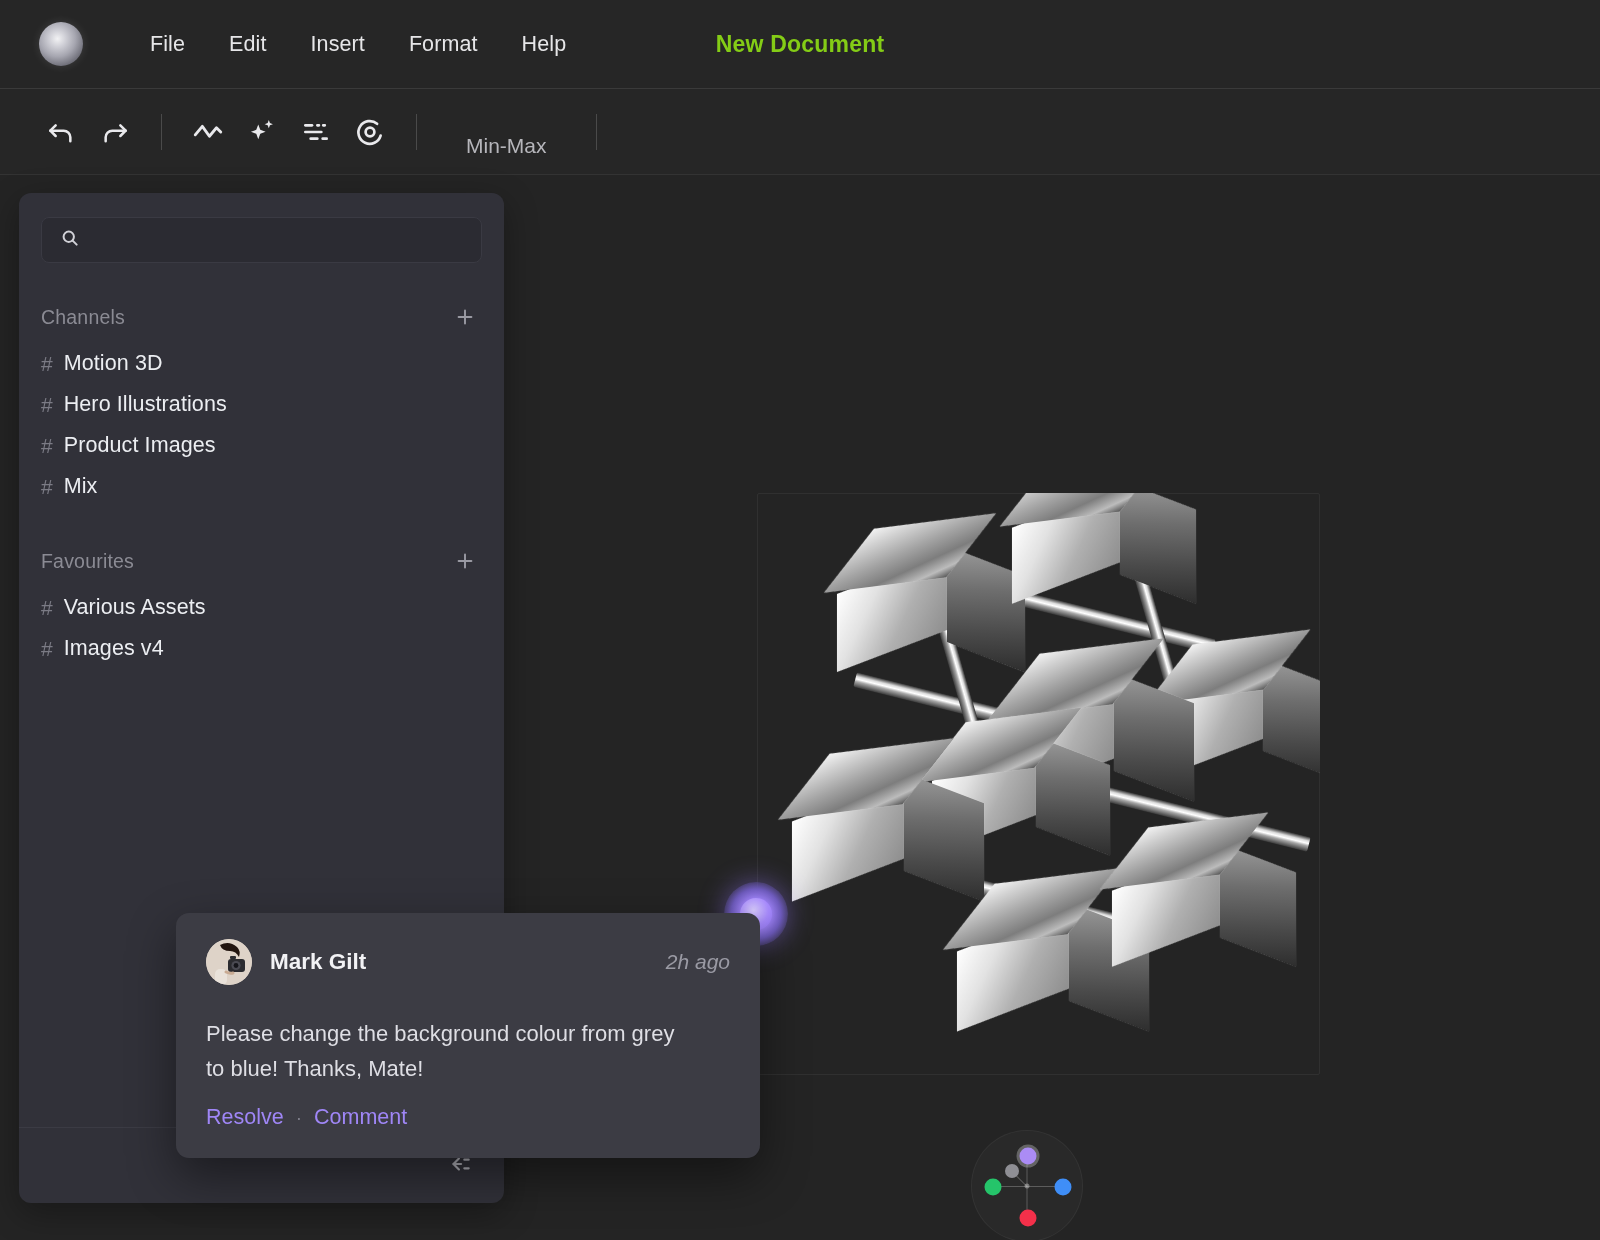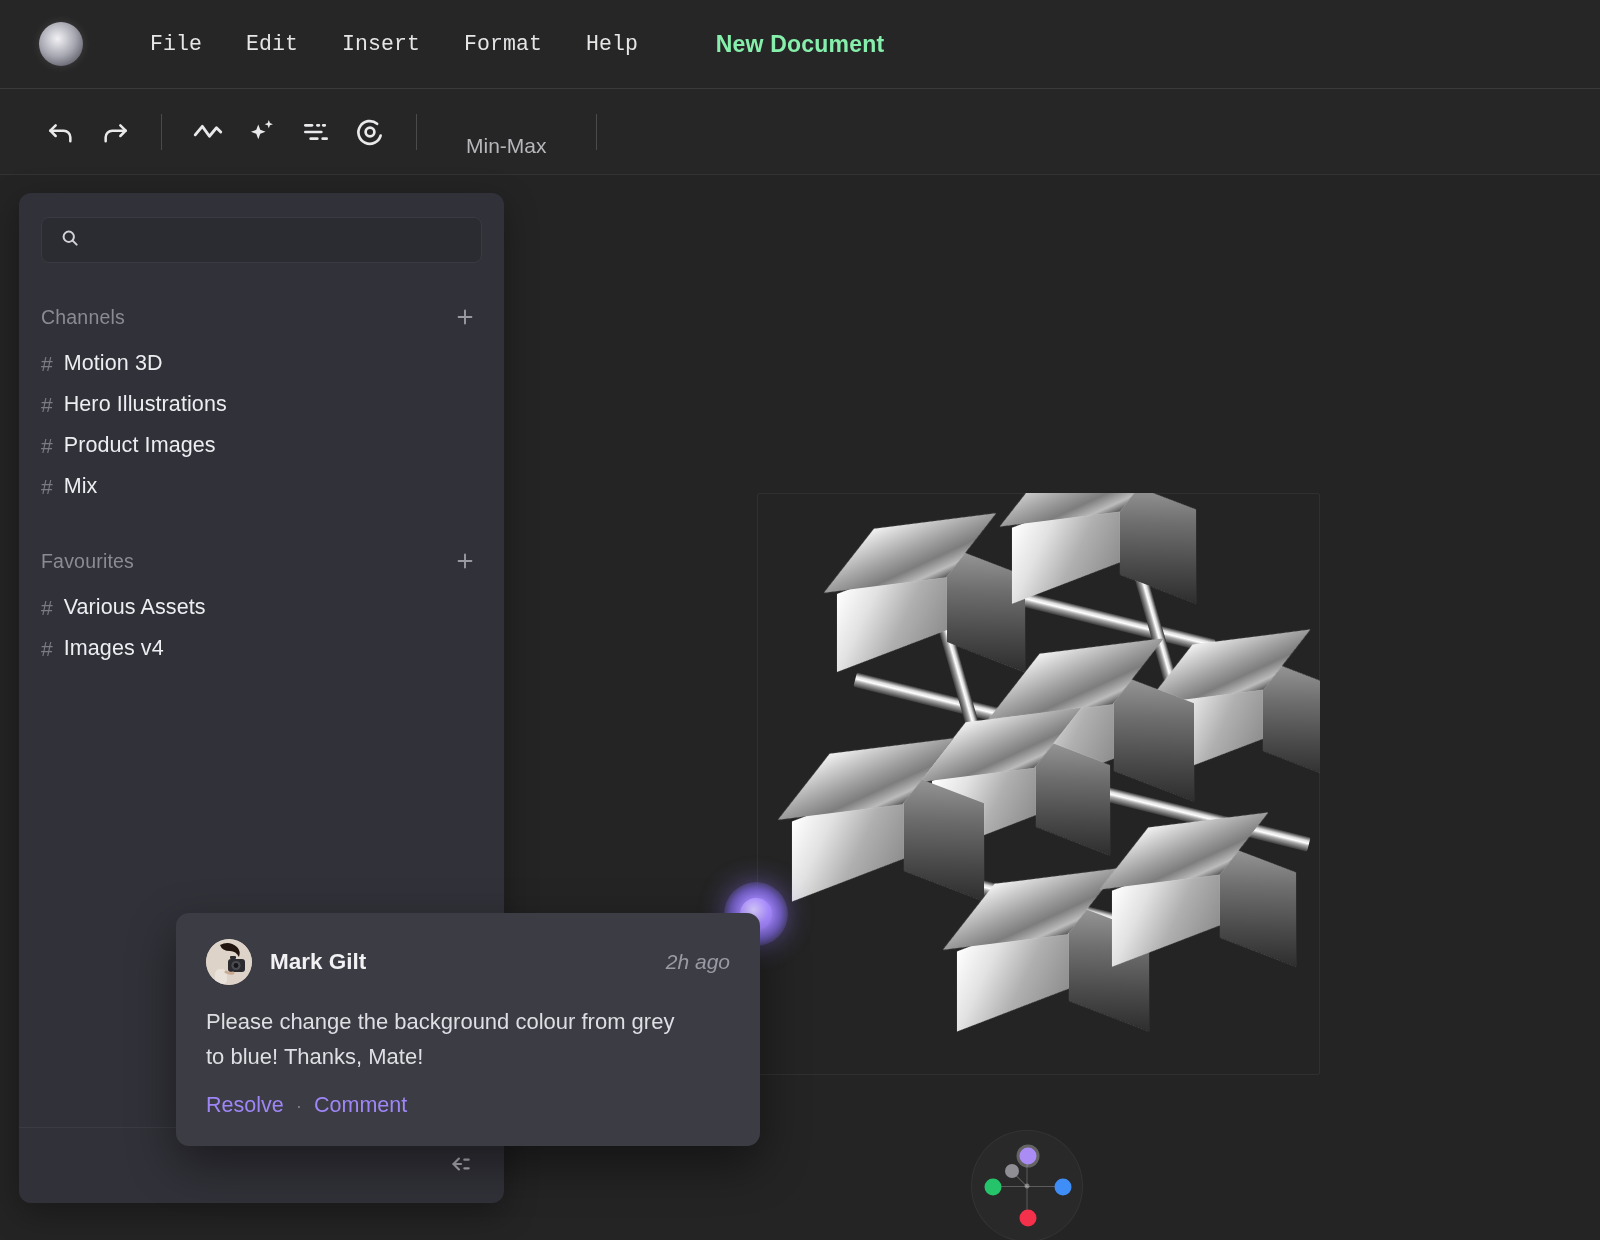--- a/index.html
+++ b/index.html
@@ -17,28 +17,28 @@
     border-bottom:1px solid #3a3a3a;
     display:flex; align-items:center;
   }
   .logo-orb{
     width:44px; height:44px; margin-left:39px; border-radius:50%;
     background:
       radial-gradient(circle at 42% 38%, #f2f2f4 0%, #cfcfd6 22%, #a6a6b0 48%, #6f6f79 74%, #4a4a53 100%);
     box-shadow:0 0 10px rgba(255,255,255,.12);
     flex:none;
   }
-  .menu-items{ display:flex; align-items:center; margin-left:45px;font-family:Liberation Mono, monospace; }
+  .menu-items{ display:flex; align-items:center; margin-left:45px; }
   .menu-item{
     color:#e6e6e8; font-size:21.5px; letter-spacing:.1px;
     padding:6px 22px; border-radius:6px; cursor:default;
   }
   .doc-title{
     position:absolute; left:0; right:0; top:50%; transform:translateY(-50%);
-    text-align:center; color:#86efac; font-size:23px; font-weight:600;
+    text-align:center; color:#84cc16; font-size:23px; font-weight:600;
     letter-spacing:.2px; pointer-events:none;
   }
 
   
   .toolbar{
     position:relative; height:86px; width:100%;
     background:#262626; border-bottom:1px solid #333;
     display:flex; align-items:center; padding-left:34px; gap:0;
   }
   .tbtn{
@@ -159,21 +159,21 @@
     padding:26px 30px 28px 30px;
   }
   .cc-head{ display:flex; align-items:center; gap:18px; }
   .cc-avatar{
     width:46px; height:46px; border-radius:50%; flex:none; overflow:hidden;
     background:#d8cfc6; position:relative;
   }
   .cc-name{ color:#f2f2f5; font-size:22.5px; font-weight:600; flex:1; }
   .cc-time{ color:#9a9aa4; font-size:21px; font-style:italic; }
   .cc-body{
-    color:#dedee4; font-size:22px; line-height:1.6; margin-top:19px;
+    color:#dedee4; font-size:22px; line-height:1.6; margin-top:31px;
     max-width:470px;
   }
   .cc-actions{ display:flex; align-items:center; gap:12px; margin-top:19px; }
   .cc-link{ color:#9f86f6; font-size:21.5px; cursor:default; }
   .cc-dot{ color:#7d7d88; font-size:19px; }
 
   
   .color-wheel{
     position:absolute; left:971px; top:955px; width:112px; height:112px;
     border-radius:50%; background:rgba(255,255,255,.022);

